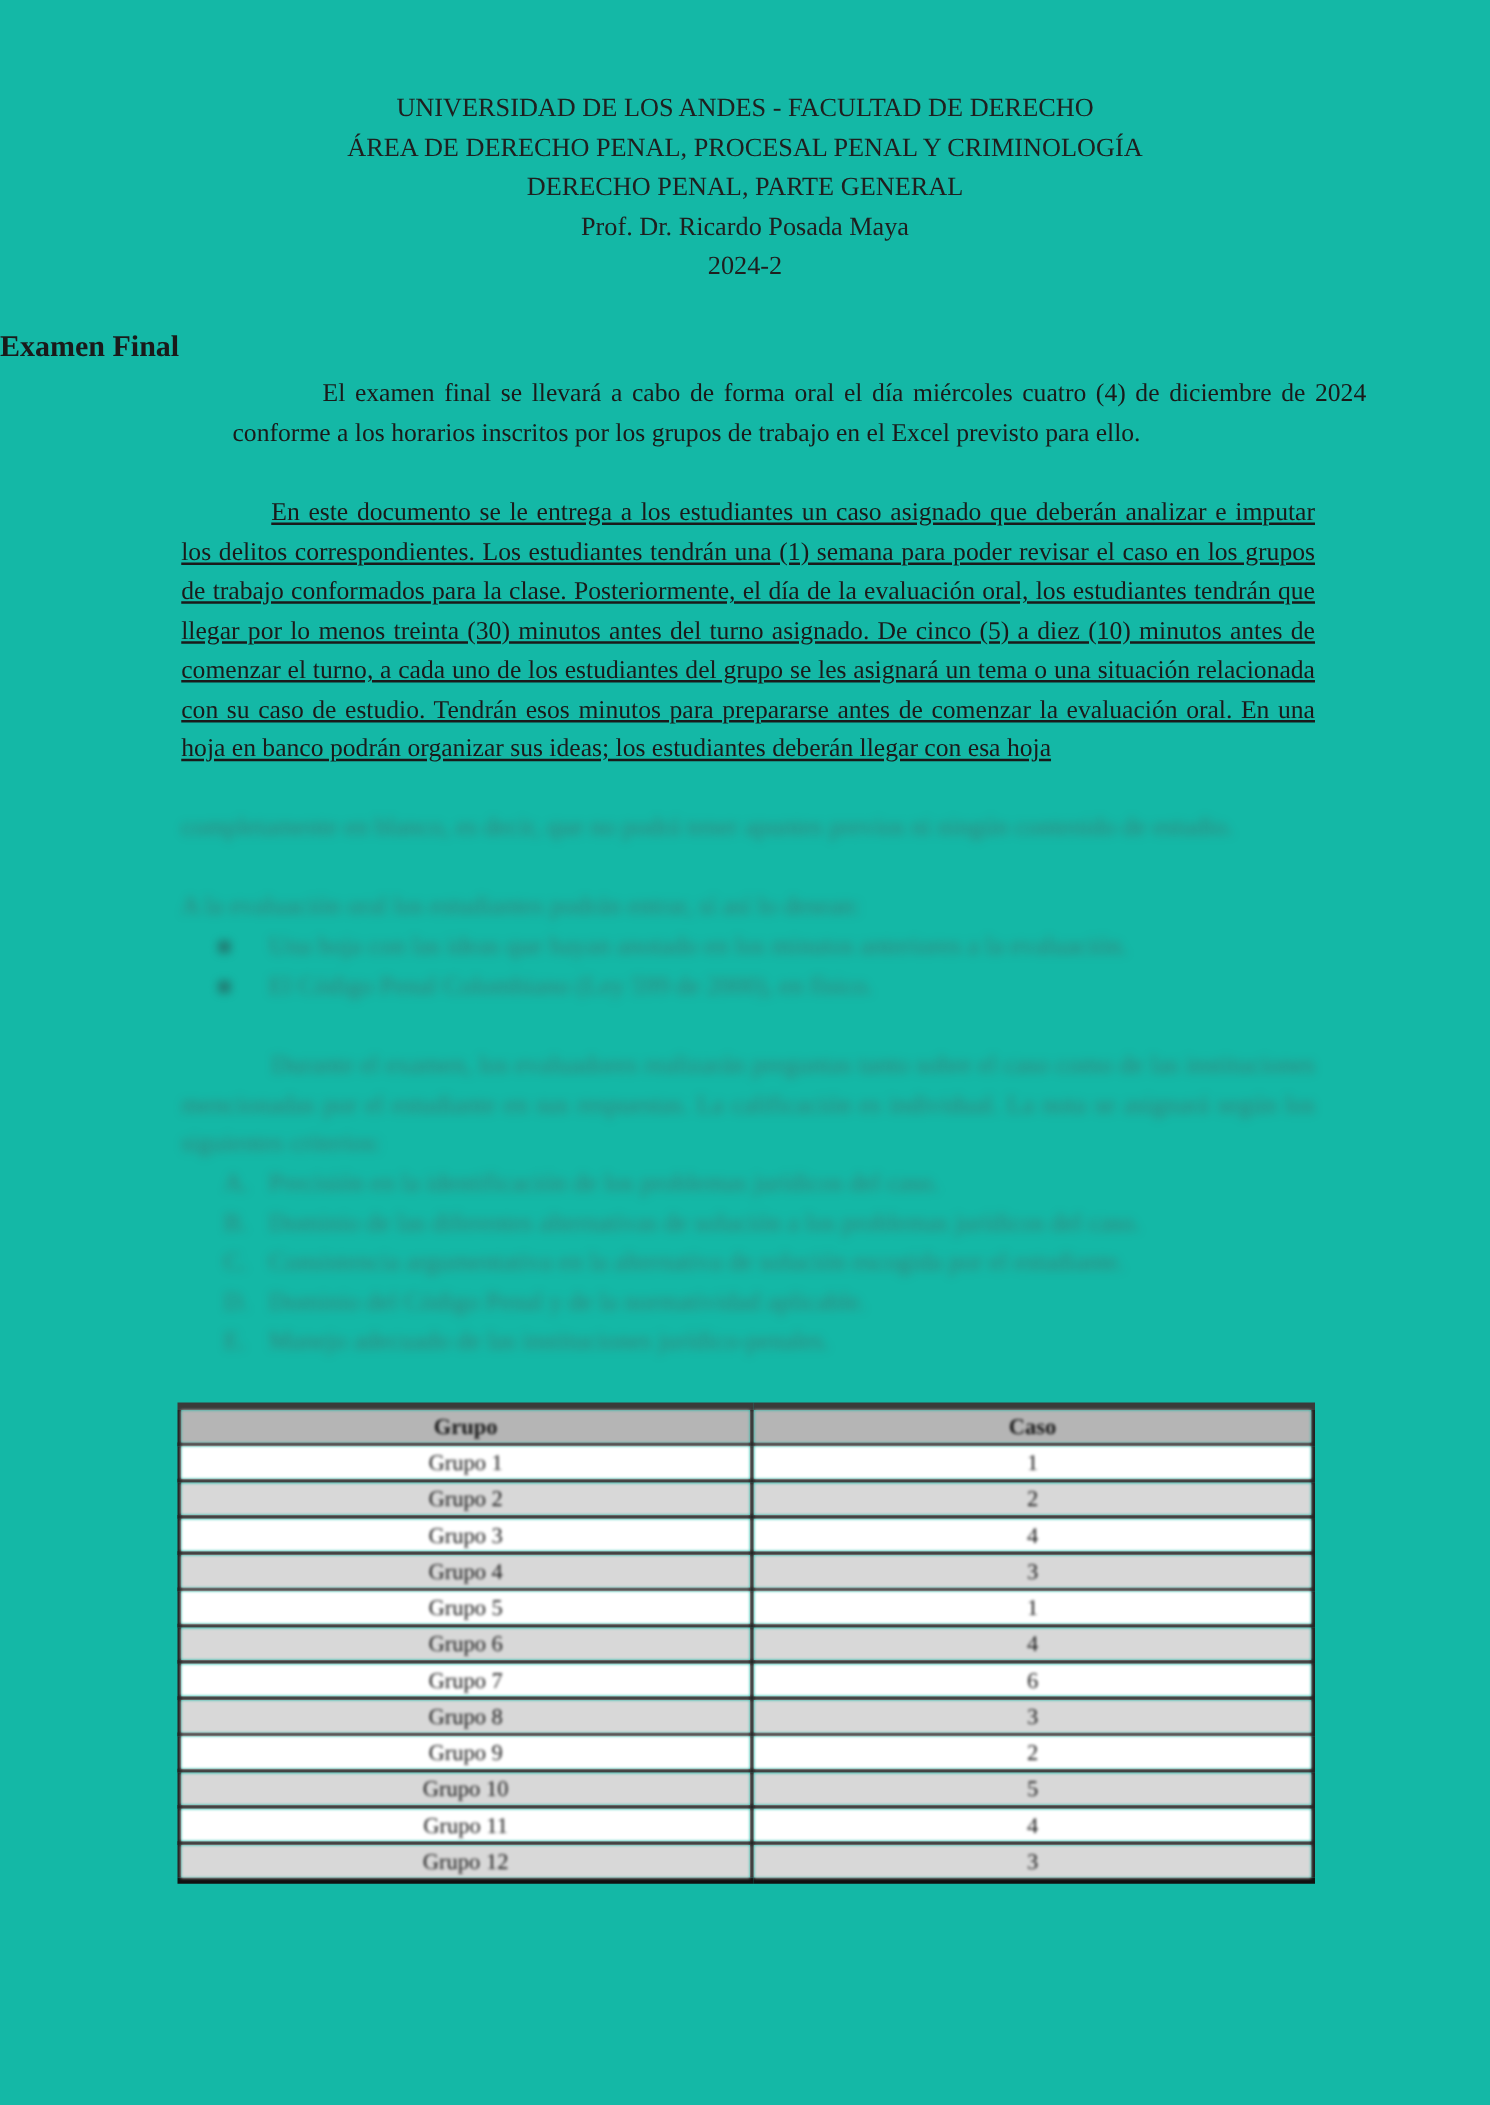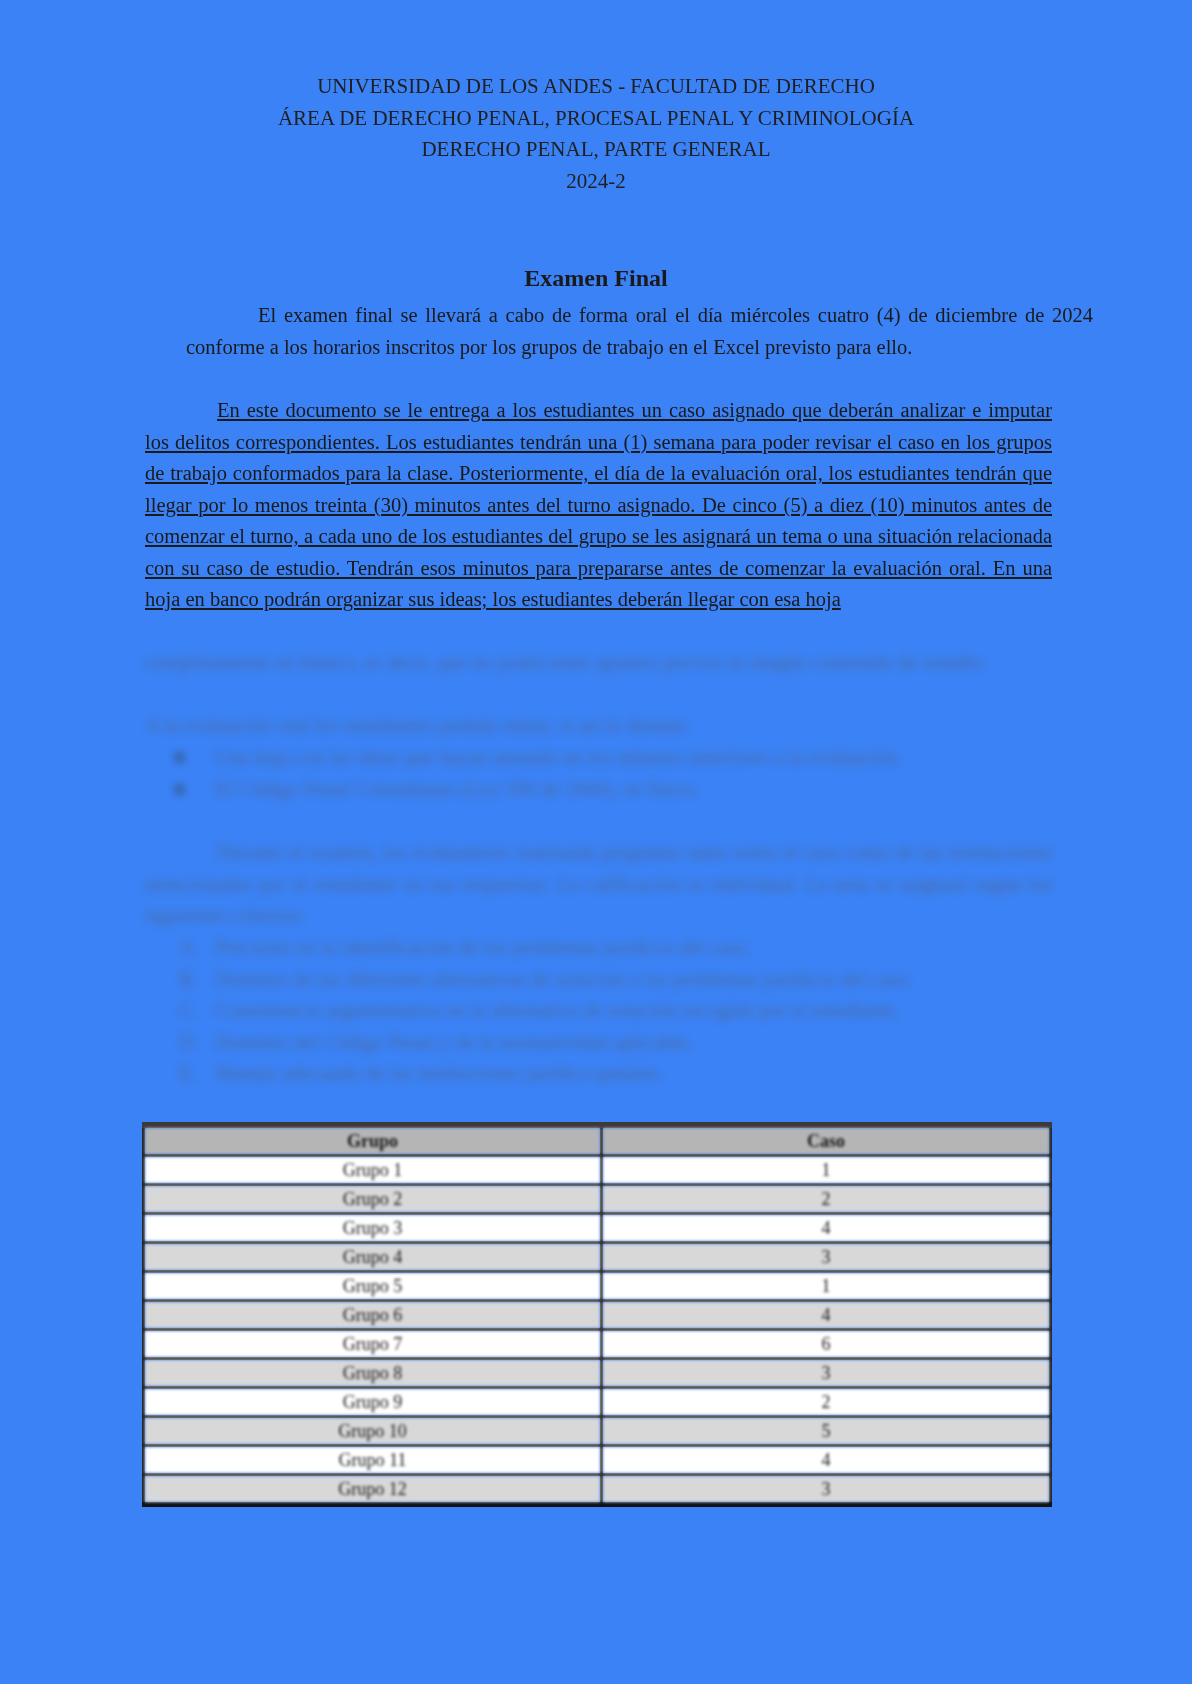--- a/index.html
+++ b/index.html
@@ -1,21 +1,21 @@
 <!DOCTYPE html>
 <html><head>
 <meta charset="utf-8">
 <style>
   html, body { margin: 0; padding: 0; background: #ffffff; }
   body { width: 1192px; height: 1684px; position: relative; overflow: hidden;
          font-family: "Liberation Serif", "DejaVu Serif", serif; color: #1a1a1a; }
-  .page { position: absolute; left: 0; top: 0; width: 1192px; height: 1684px; background: #3b82f6; }
+  .page { position: absolute; left: 0; top: 0; width: 1192px; height: 1684px; background: #14b8a6; }
   .header { position: absolute; left: 0; top: 71px; width: 1192px; text-align: center;
             font-size: 21px; line-height: 31.5px; color: #1f1f1f; }
-  .title { position: absolute; left: 0; top: 263px; width: 1192px; text-align: center;
+  .title { position: absolute; left: 0; top: 263px; width: 1192px; 
            font-size: 24px; font-weight: bold; line-height: 30px; }
   .body { position: absolute; left: 145px; width: 907px; font-size: 20.5px; line-height: 31.5px;
           text-align: justify; }
   .p1 { top: 300px; margin-left: 41px; }
   .p2 { top: 395px; text-decoration: underline; }
   .indent { text-indent: 72px; margin: 0; }
   .blurred { filter: blur(4px); opacity: 0.55; color: #555; }
   .blk { position: absolute; left: 145px; width: 907px; font-size: 20.5px; line-height: 31.5px; }
   .p2b { top: 647px; text-align: justify; }
   .intro { top: 710px; }
@@ -39,20 +39,21 @@
 </style>
 </head>
 <body>
 
 <div class="page">
 
   <div class="header">
     <div>UNIVERSIDAD DE LOS ANDES - FACULTAD DE DERECHO</div>
     <div>ÁREA DE DERECHO PENAL, PROCESAL PENAL Y CRIMINOLOGÍA</div>
     <div>DERECHO PENAL, PARTE GENERAL</div>
+    <div>Prof. Dr. Ricardo Posada Maya</div>
     <div>2024-2</div>
   </div>
 
   <div class="title">Examen Final</div>
 
   <div class="body p1">
     <p class="indent">El examen final se llevará a cabo de forma oral el día miércoles cuatro (4) de diciembre de 2024 conforme a los horarios inscritos por los grupos de trabajo en el Excel previsto para ello.</p>
   </div>
 
   <div class="body p2">

